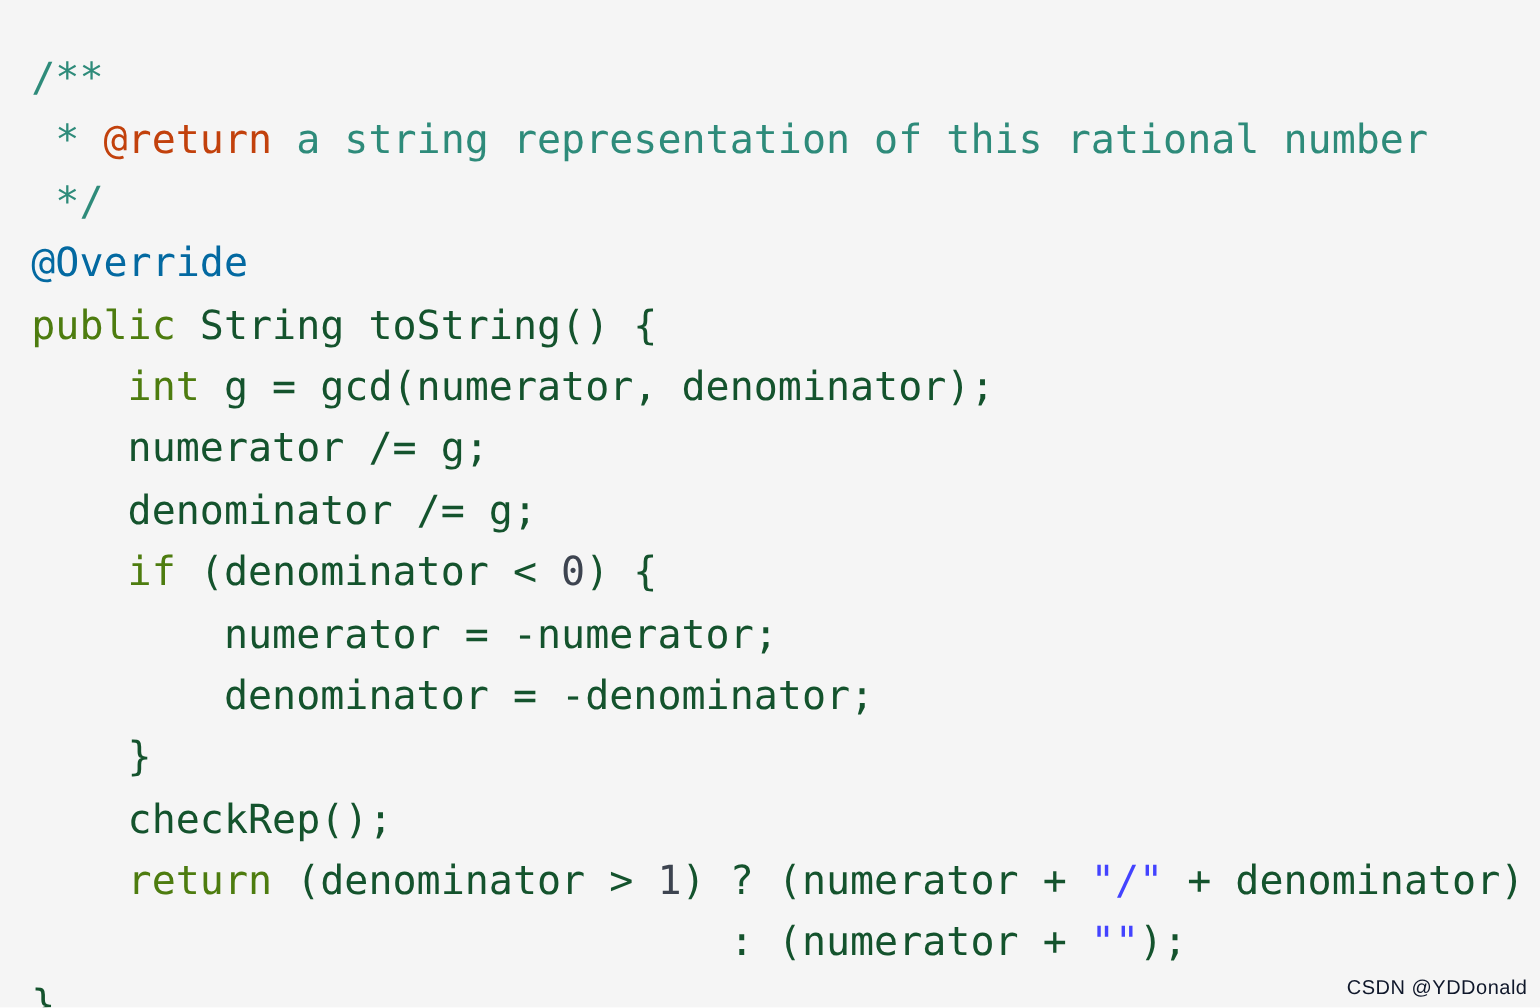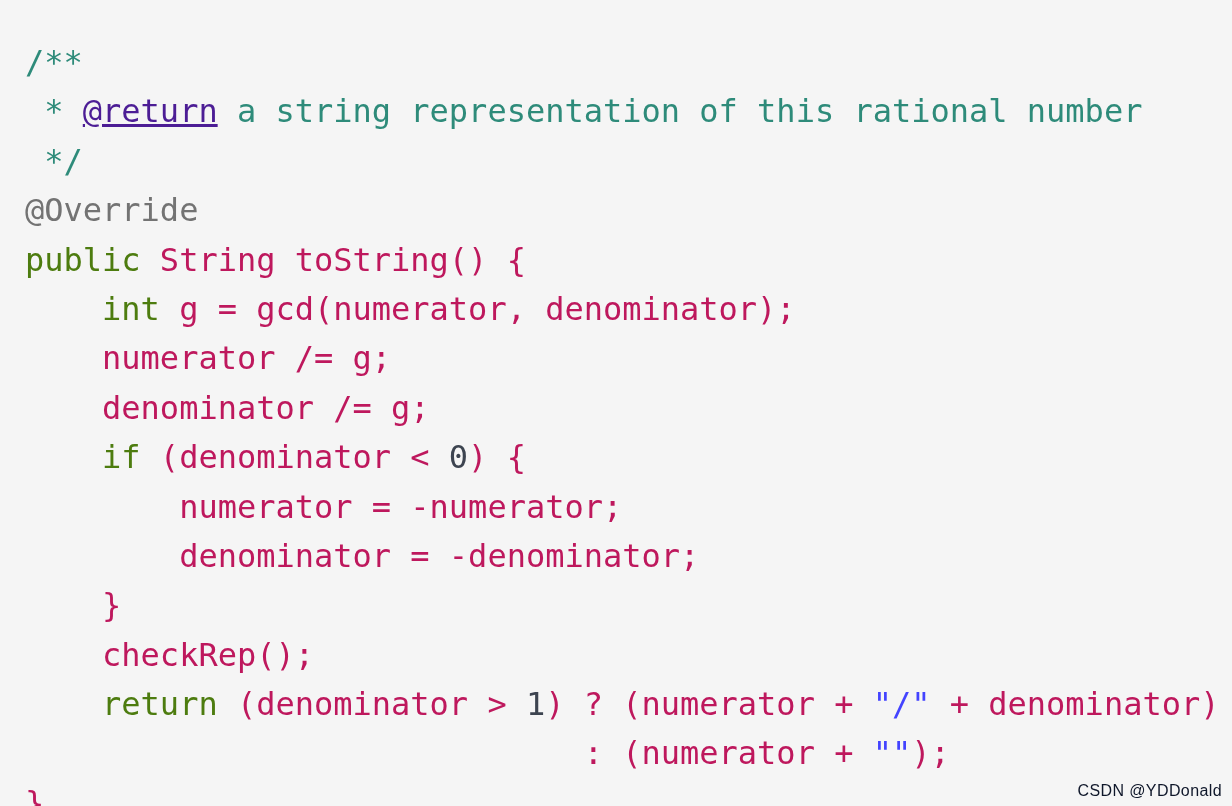--- a/index.html
+++ b/index.html
@@ -29,24 +29,24 @@
     letter-spacing: 0px;
     -webkit-font-smoothing: antialiased;
   }
   .ln {
     display: block;
     height: 49.4px;
     white-space: pre;
   }
   
   .tok-comment   { color: #2e8b7a; }
-  .tok-doctag    { color: #4c1d95; text-decoration: underline; }
-  .tok-annot     { color: #737373; }
+  .tok-doctag    { color: #c2410c; }
+  .tok-annot     { color: #0369a1; }
   .tok-keyword   { color: #4d7c0f; }
-  .tok-plain     { color: #be185d; }
+  .tok-plain     { color: #14532d; }
   .tok-string    { color: #4343ff; }
   .tok-num       { color: #3d4450; }
 
   #watermark {
     position: absolute;
     right: 10px;
     bottom: 6px;
     font-family: "Liberation Sans", sans-serif;
     font-size: 16px;
     color: #0f172a;

